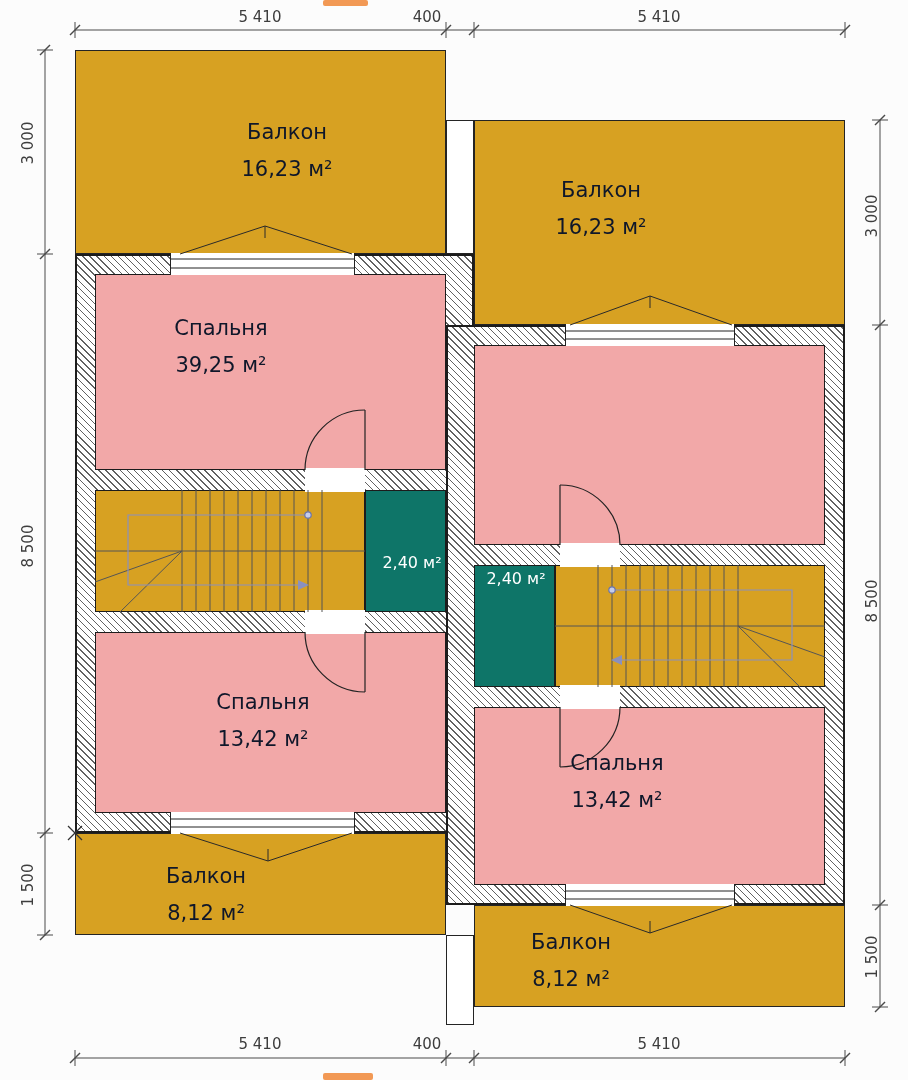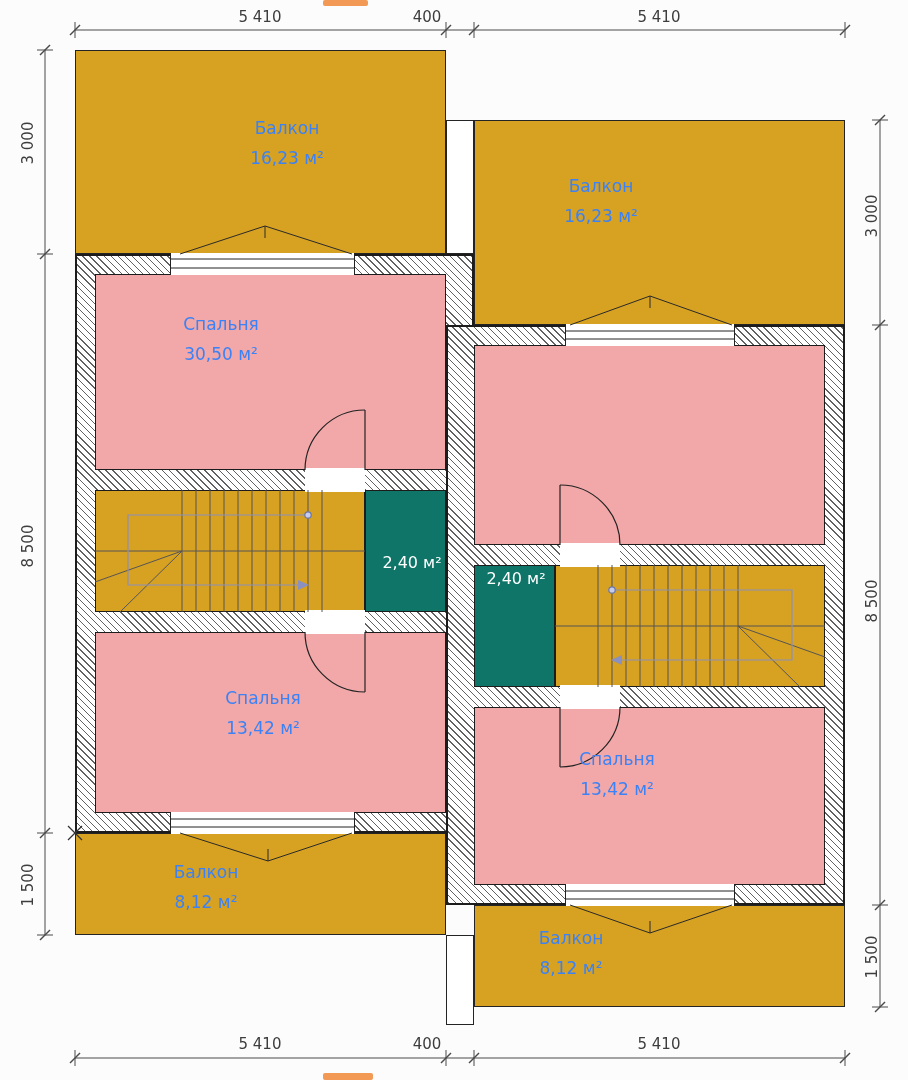--- a/index.html
+++ b/index.html
@@ -21,22 +21,22 @@
   }
   .room { position:absolute; box-sizing:border-box; border:1.2px solid #1c1c1c; }
   .pink { background:#f2a8a8; }
   .gold { background:#d7a122; }
   .teal { background:#0e7568; }
   .window {
     position:absolute; background:#ffffff; box-sizing:border-box;
     border-left:1px solid #222; border-right:1px solid #222;
   }
   .room-label {
-    position:absolute; text-align:center; color:#3b82f6;
-    font-size:17px; line-height:1.75; pointer-events:none;
+    position:absolute; text-align:center; color:#0f172a;
+    font-size:21px; line-height:1.75; pointer-events:none;
   }
   .room-label.light { color:#ffffff; font-size:16px; }
   .dim {
     position:absolute; color:#3d3d3d; font-size:15px; text-align:center; pointer-events:none;
   }
   .dim.v { width:70px; transform:rotate(-90deg); transform-origin:center; }
   svg.overlay { position:absolute; left:0; top:0; pointer-events:none; }
   .watermark {
     position:absolute; background:#ef7f2a; opacity:.8; border-radius:2px;
   }
@@ -212,21 +212,21 @@
   <div class="room-label" style="left:207px; top:114px; width:160px;">
     <div>Балкон</div>
     <div>16,23 м²</div>
   </div>
   <div class="room-label" style="left:521px; top:172px; width:160px;">
     <div>Балкон</div>
     <div>16,23 м²</div>
   </div>
   <div class="room-label" style="left:141px; top:310px; width:160px;">
     <div>Спальня</div>
-    <div>30,50 м²</div>
+    <div>39,25 м²</div>
   </div>
   <div class="room-label light" style="left:352px; top:549px; width:120px;">
     <div>2,40 м²</div>
   </div>
   <div class="room-label light" style="left:456px; top:565px; width:120px;">
     <div>2,40 м²</div>
   </div>
   <div class="room-label" style="left:183px; top:684px; width:160px;">
     <div>Спальня</div>
     <div>13,42 м²</div>

